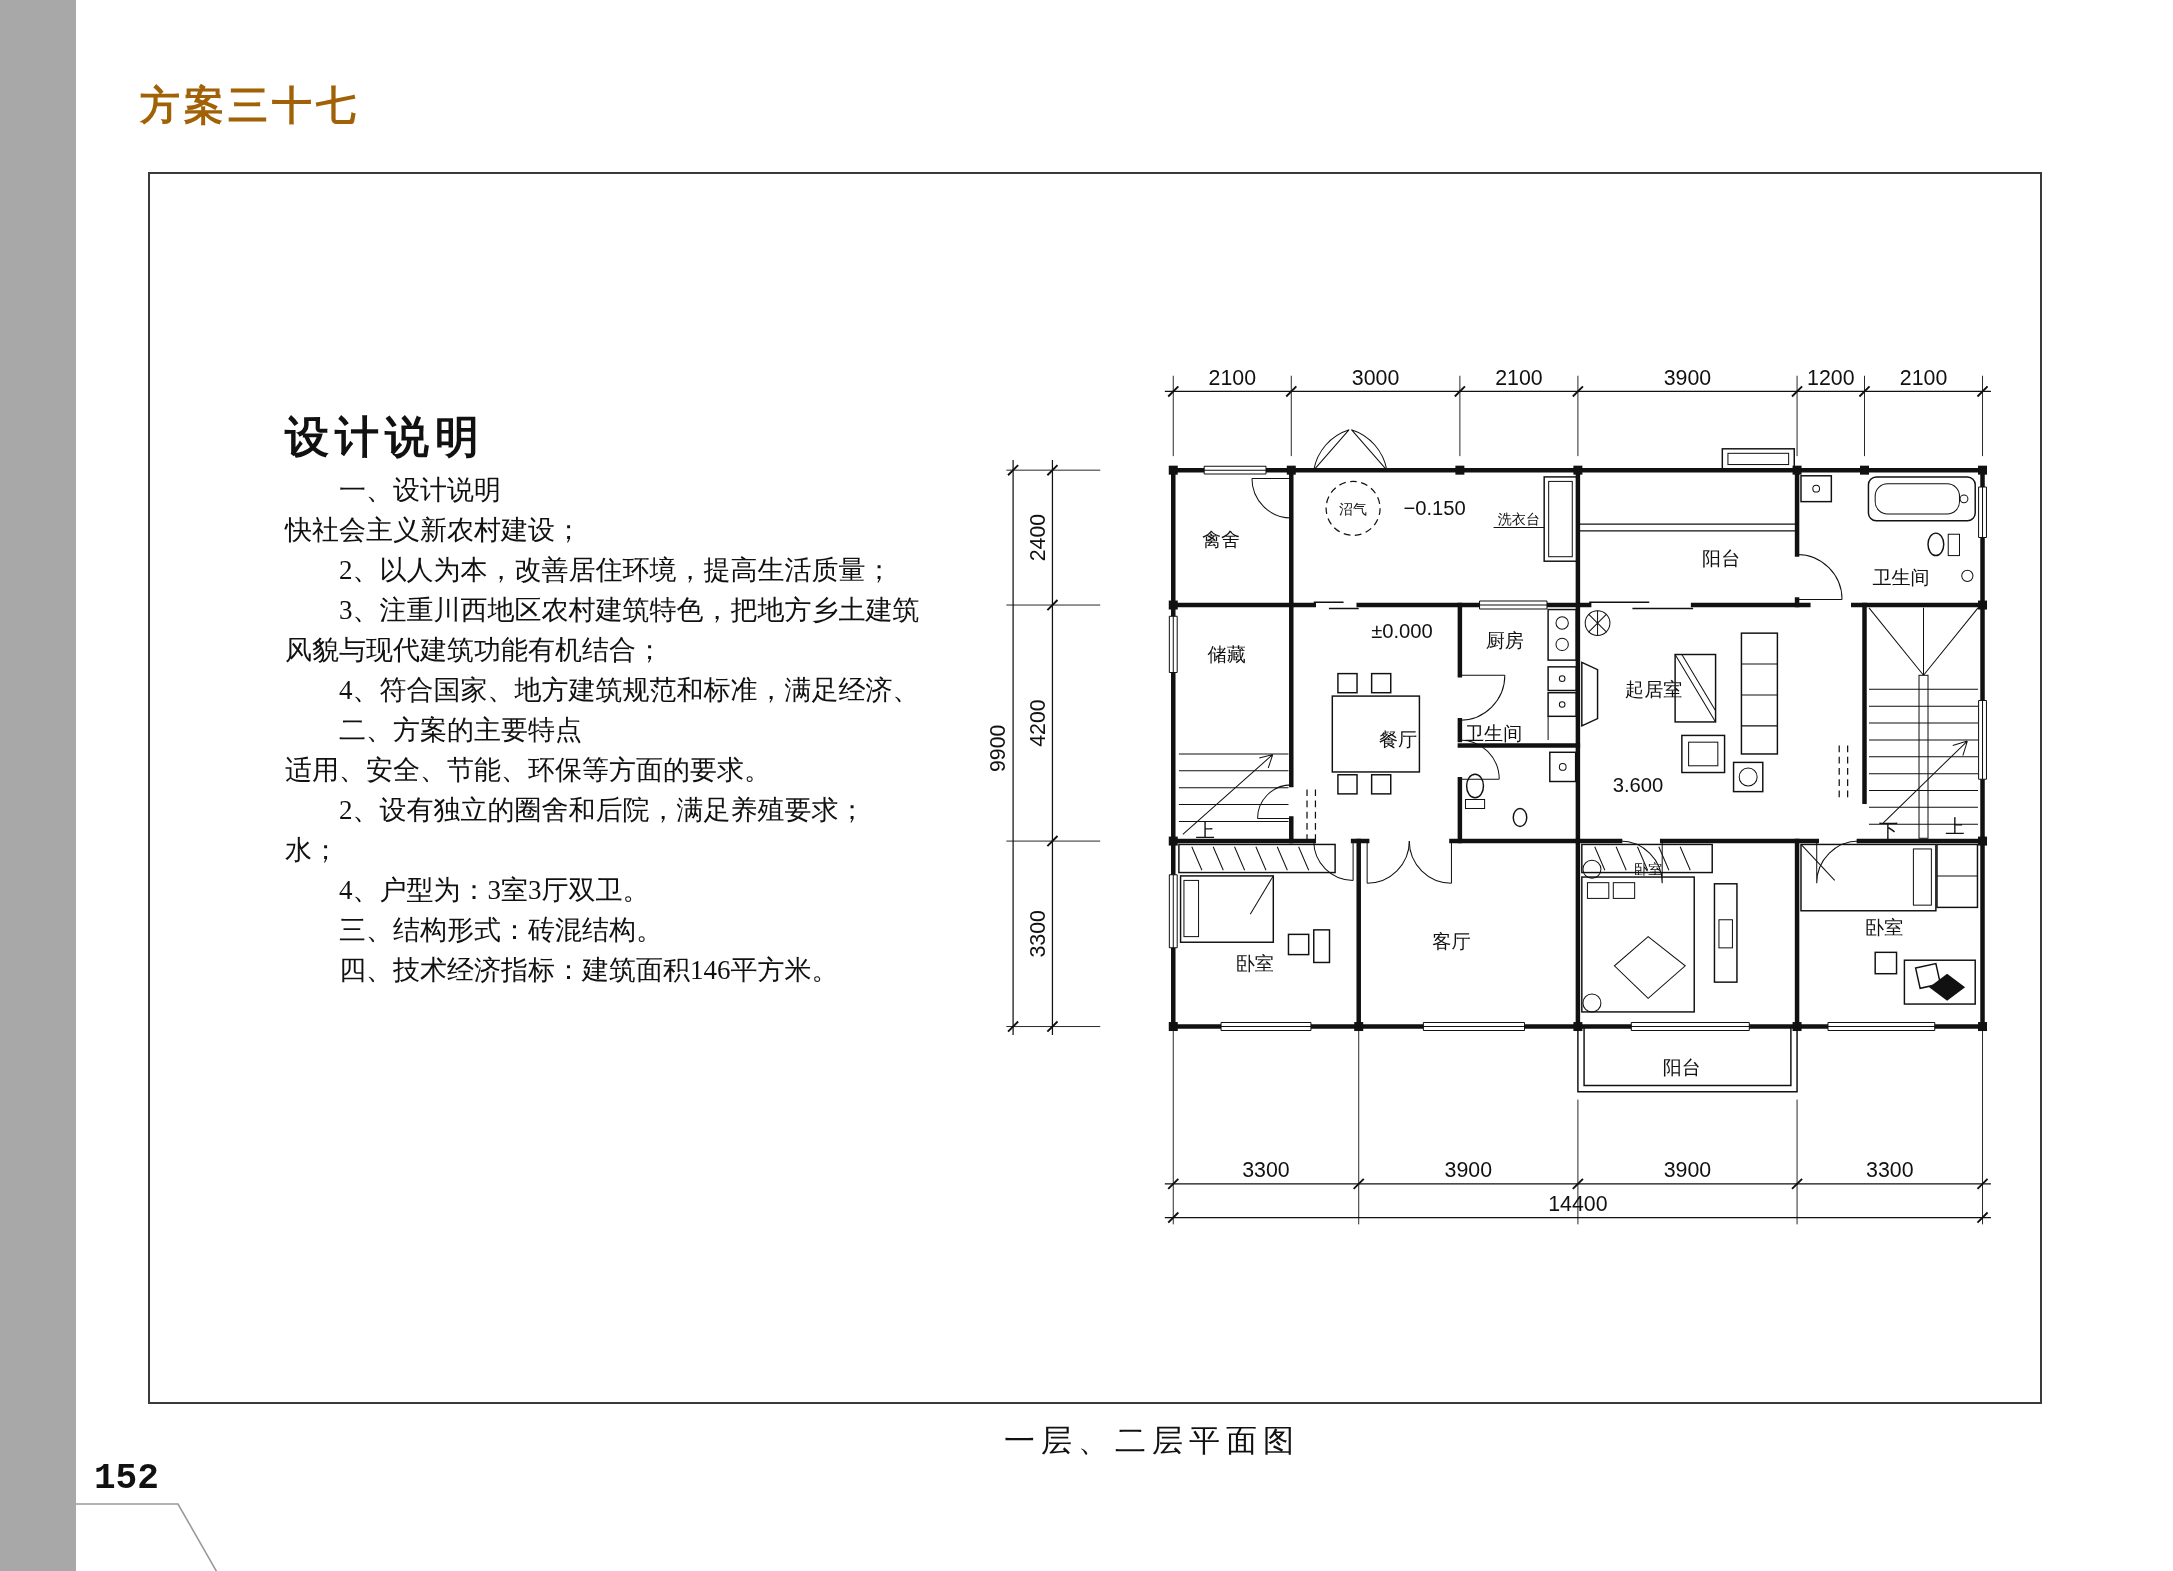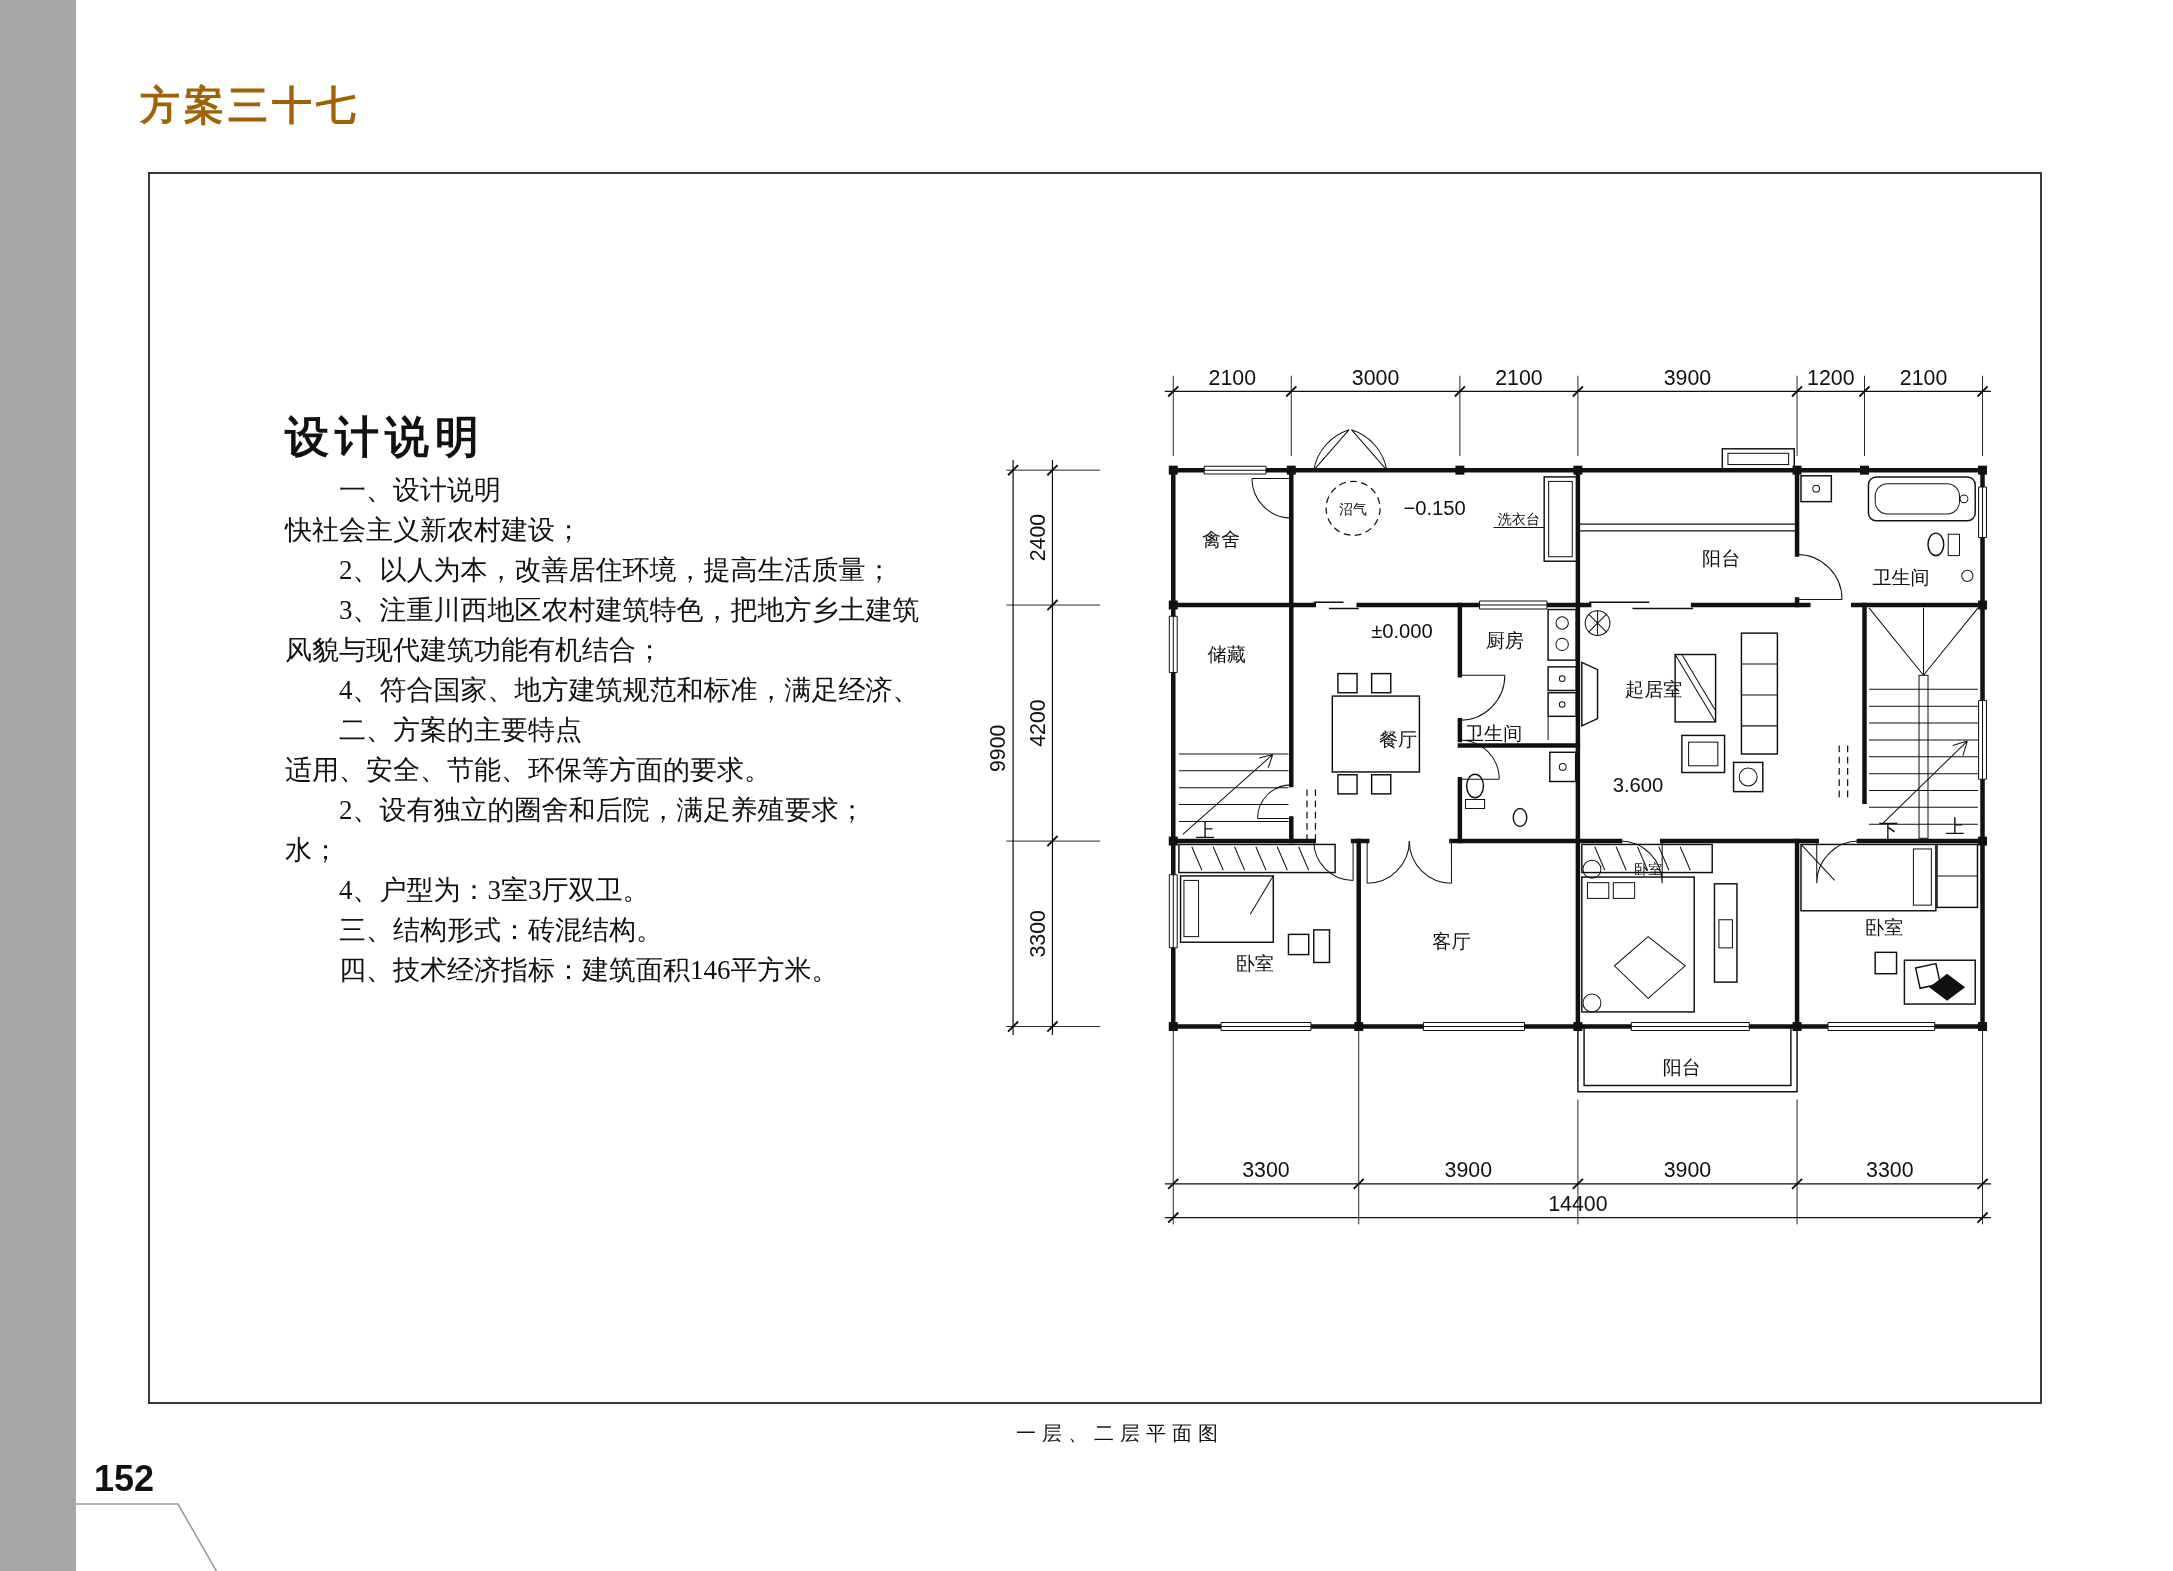--- a/index.html
+++ b/index.html
@@ -17,25 +17,25 @@
     border:2px solid #3a3a3a;background:#fff;
   }
   .desc-heading{
     position:absolute;left:285px;top:408px;width:640px;text-align:left;
     font-size:44px;font-weight:bold;letter-spacing:6px;color:#111;
   }
   .desc-body{position:absolute;left:285px;top:470px;width:660px;font-size:27px;line-height:40px;color:#111;}
   .desc-body .ln{white-space:nowrap;}
   .desc-body .ind{text-indent:54px;}
   .caption{
-    position:absolute;left:940px;top:1420px;width:360px;text-align:center;
-    font-size:20px;letter-spacing:6px;color:#111;font-family:"Liberation Sans",sans-serif;
+    position:absolute;left:940px;top:1420px;width:360px;text-align:right;
+    font-size:31px;letter-spacing:6px;color:#111;font-family:"Liberation Sans",sans-serif;
   }
   .page-num{
-    position:absolute;left:94px;top:1458px;font-family:Liberation Sans, sans-serif;
+    position:absolute;left:94px;top:1458px;font-family:Liberation Mono, monospace;
     font-weight:bold;font-size:36px;color:#111;
   }
   .corner-line{position:absolute;left:76px;top:1494px;}
   svg text{fill:#111;}
   .plan-svg{position:absolute;left:985px;top:352px;}
   
   .wall{stroke:#111;stroke-width:8;fill:none;stroke-linecap:square;}
   .thin{stroke:#111;stroke-width:2.6;fill:none;}
   .thin2{stroke:#111;stroke-width:1.8;fill:none;}
   .dash{stroke:#111;stroke-width:2.2;fill:none;stroke-dasharray:12 8;}

